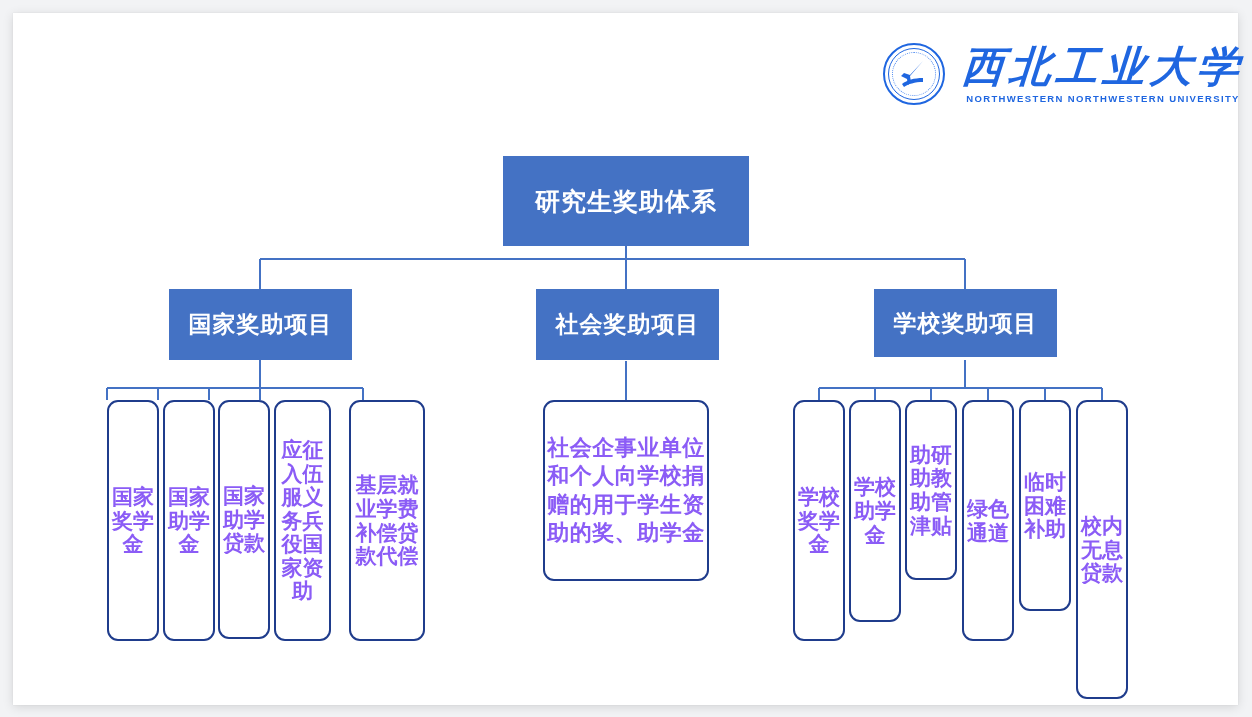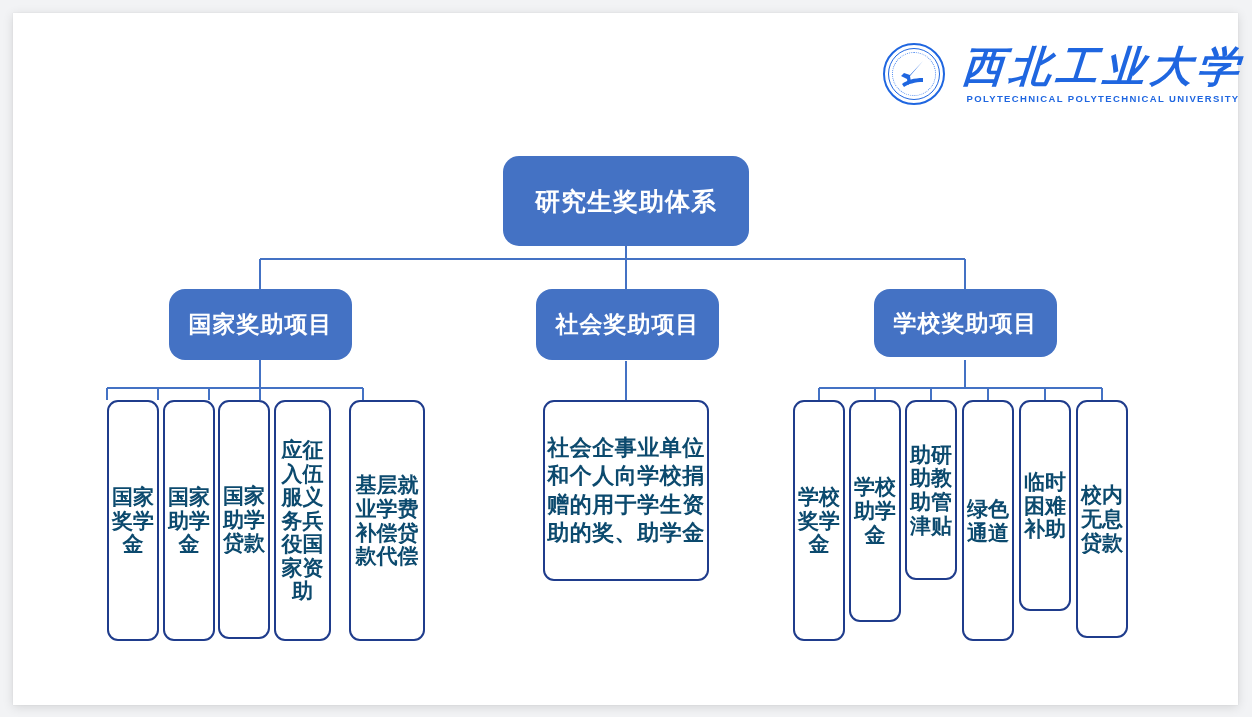--- a/index.html
+++ b/index.html
@@ -116,38 +116,38 @@
     position: absolute;
     box-sizing: border-box;
     display: flex;
     align-items: center;
     justify-content: center;
     text-align: center;
   }
 
   .node-root, .node-branch {
     background: #4472c4;
-    border-radius: 16px;
+    border-radius: 0;
     color: #ffffff;
     font-weight: 700;
     letter-spacing: 1px;
   }
   .node-root {
     font-size: 25px;
   }
   .node-branch {
     font-size: 23px;
     text-align: center;
   }
 
   .node-leaf {
     background: #ffffff;
     border: 2.2px solid #1f3c8c;
     border-radius: 11px;
-    color: #0c4a6e;
+    color: #8b5cf6;
     font-weight: 700;
     line-height: 1.08;
   }
   .leaf-text {
     display: block;
     width: 100%;
     padding: 0 2px;
     box-sizing: border-box;
   }
 
@@ -177,21 +177,21 @@
       <div class="ring-outer"></div>
       <div class="micro-ring"></div>
       <div class="ring-inner"></div>
       <svg class="jet" viewBox="0 0 32 32">
         <path d="M26 3 L13 17 L7 15 L4 18 L10 21 L11 27 L14 24 L13 18 Z" fill="#1f66e0"></path>
         <path d="M5 26 C10 22, 17 20, 26 20 L26 24 C18 24, 11 26, 7 29 Z" fill="#1f66e0"></path>
       </svg>
     </div>
     <div class="logo-words">
       <div class="logo-cn">西北工业大学</div>
-      <div class="logo-en">POLYTECHNICAL  POLYTECHNICAL  UNIVERSITY</div>
+      <div class="logo-en">NORTHWESTERN  NORTHWESTERN  UNIVERSITY</div>
     </div>
   </div>
 
   <div class="diagram">
 
     <svg class="connectors" viewBox="0 0 1225 692">
       <g stroke="#4472c4" stroke-width="2" fill="none" shape-rendering="crispEdges">
 
         <path d="M613 233 L613 246"></path>
         <path d="M247 246 L952 246"></path>
@@ -273,18 +273,18 @@
     </div>
 
     <div class="node node-leaf leaf-col1" style="left:949px; top:387px; width:52px; height:241px;">
       <span class="leaf-text">绿色通道</span>
     </div>
 
     <div class="node node-leaf leaf-col1" style="left:1006px; top:387px; width:52px; height:211px;">
       <span class="leaf-text">临时困难补助</span>
     </div>
 
-    <div class="node node-leaf leaf-col1" style="left:1063px; top:387px; width:52px; height:238px;">
+    <div class="node node-leaf leaf-col1" style="left:1063px; top:387px; width:52px; height:299px;">
       <span class="leaf-text">校内无息贷款</span>
     </div>
 
   </div>
 </div>
 
 </body></html>

